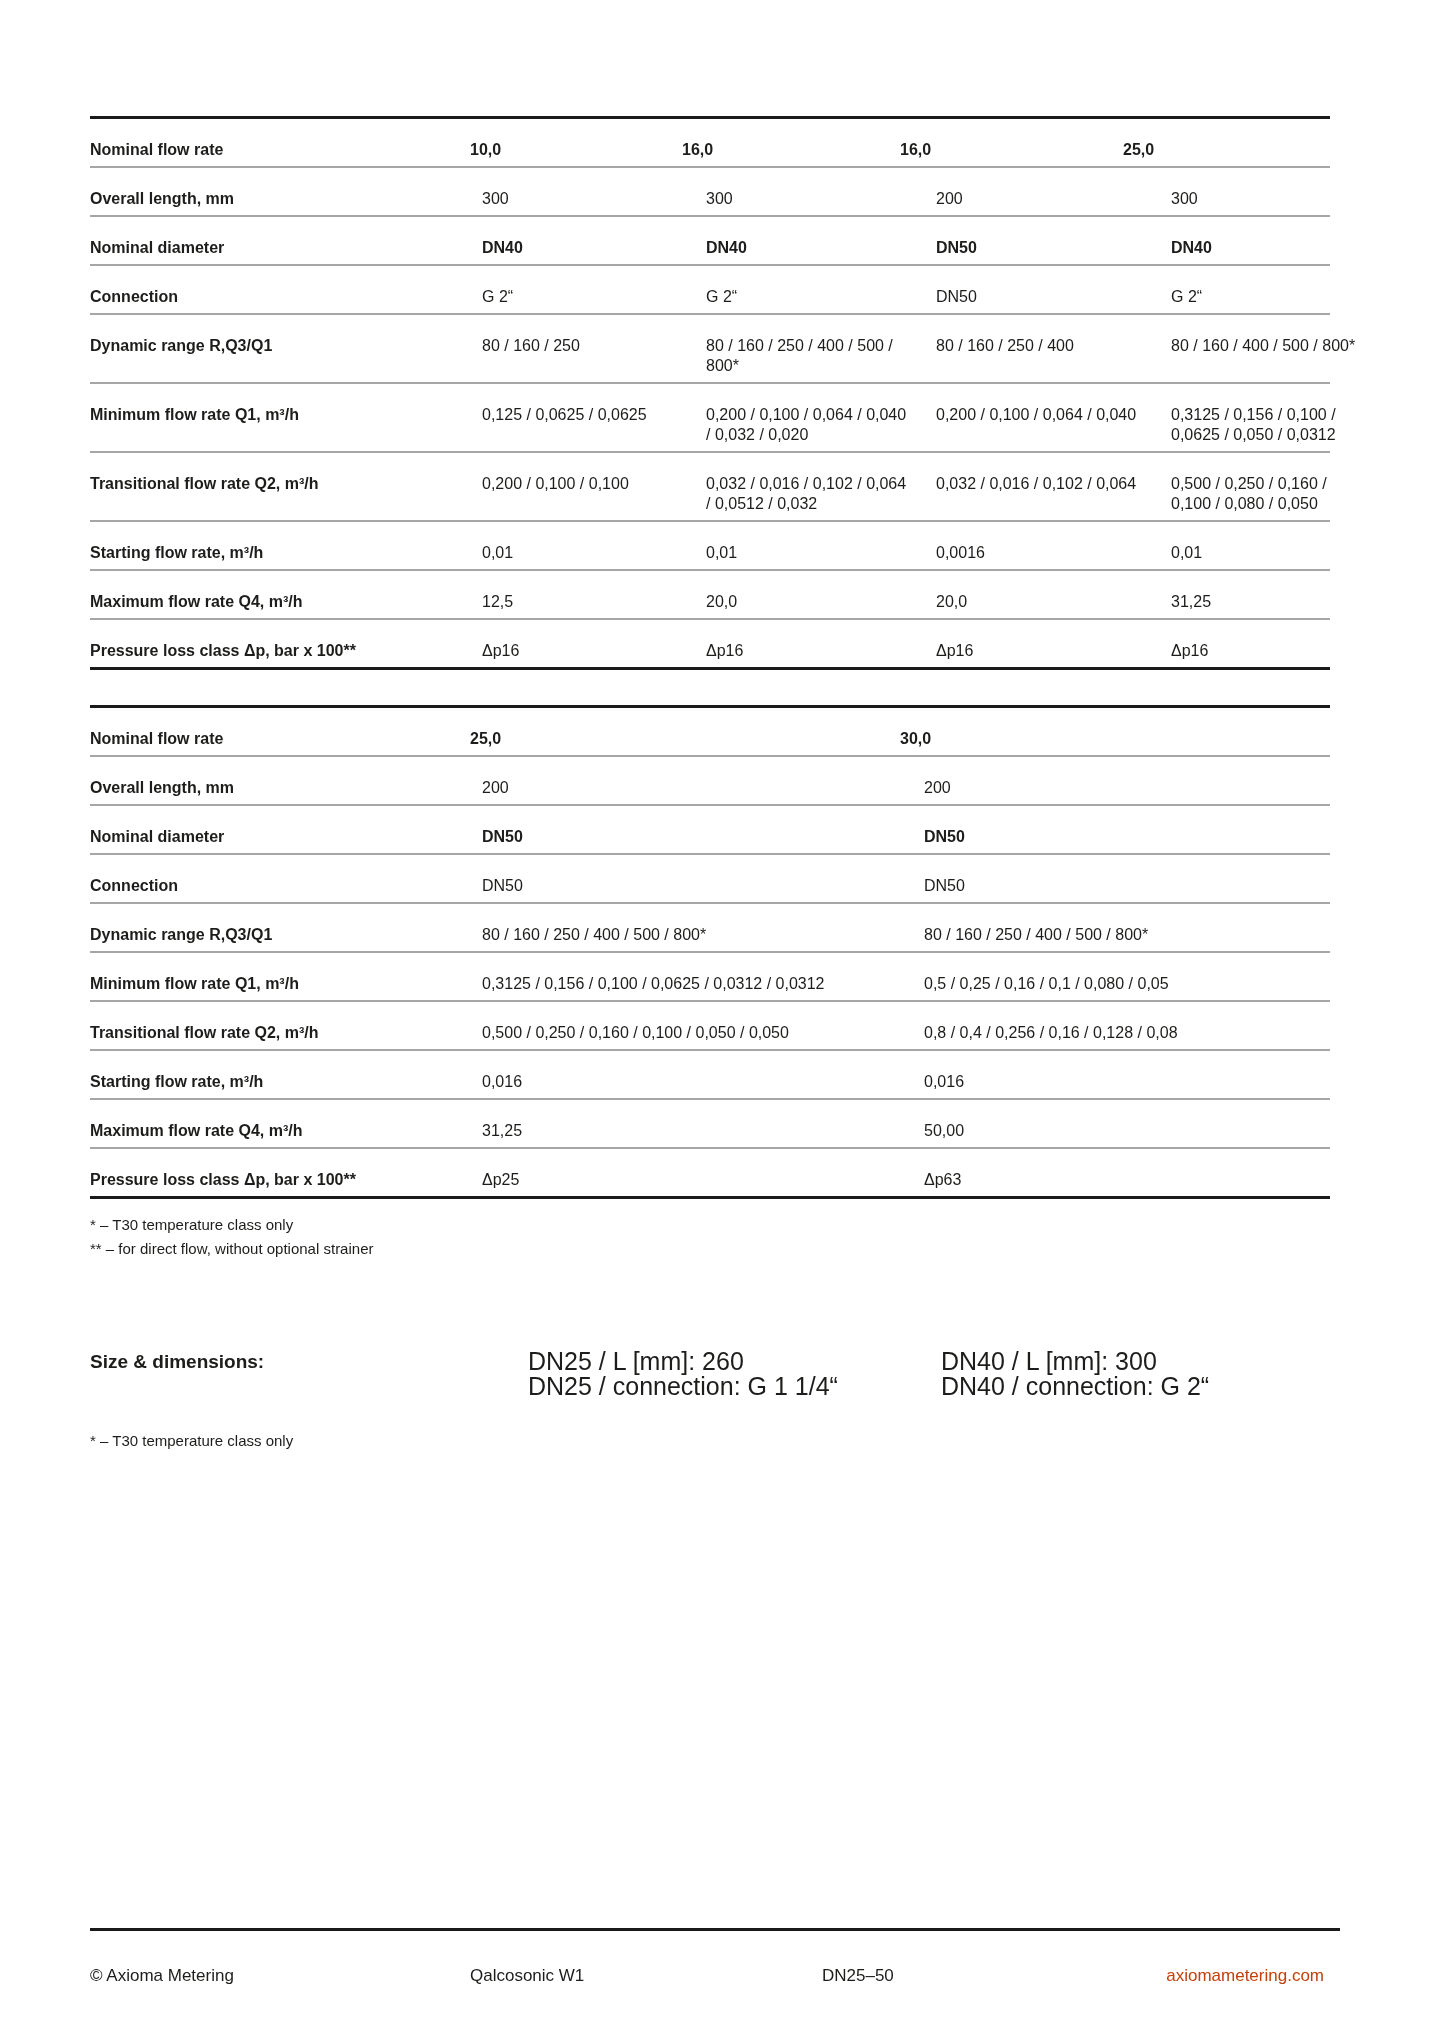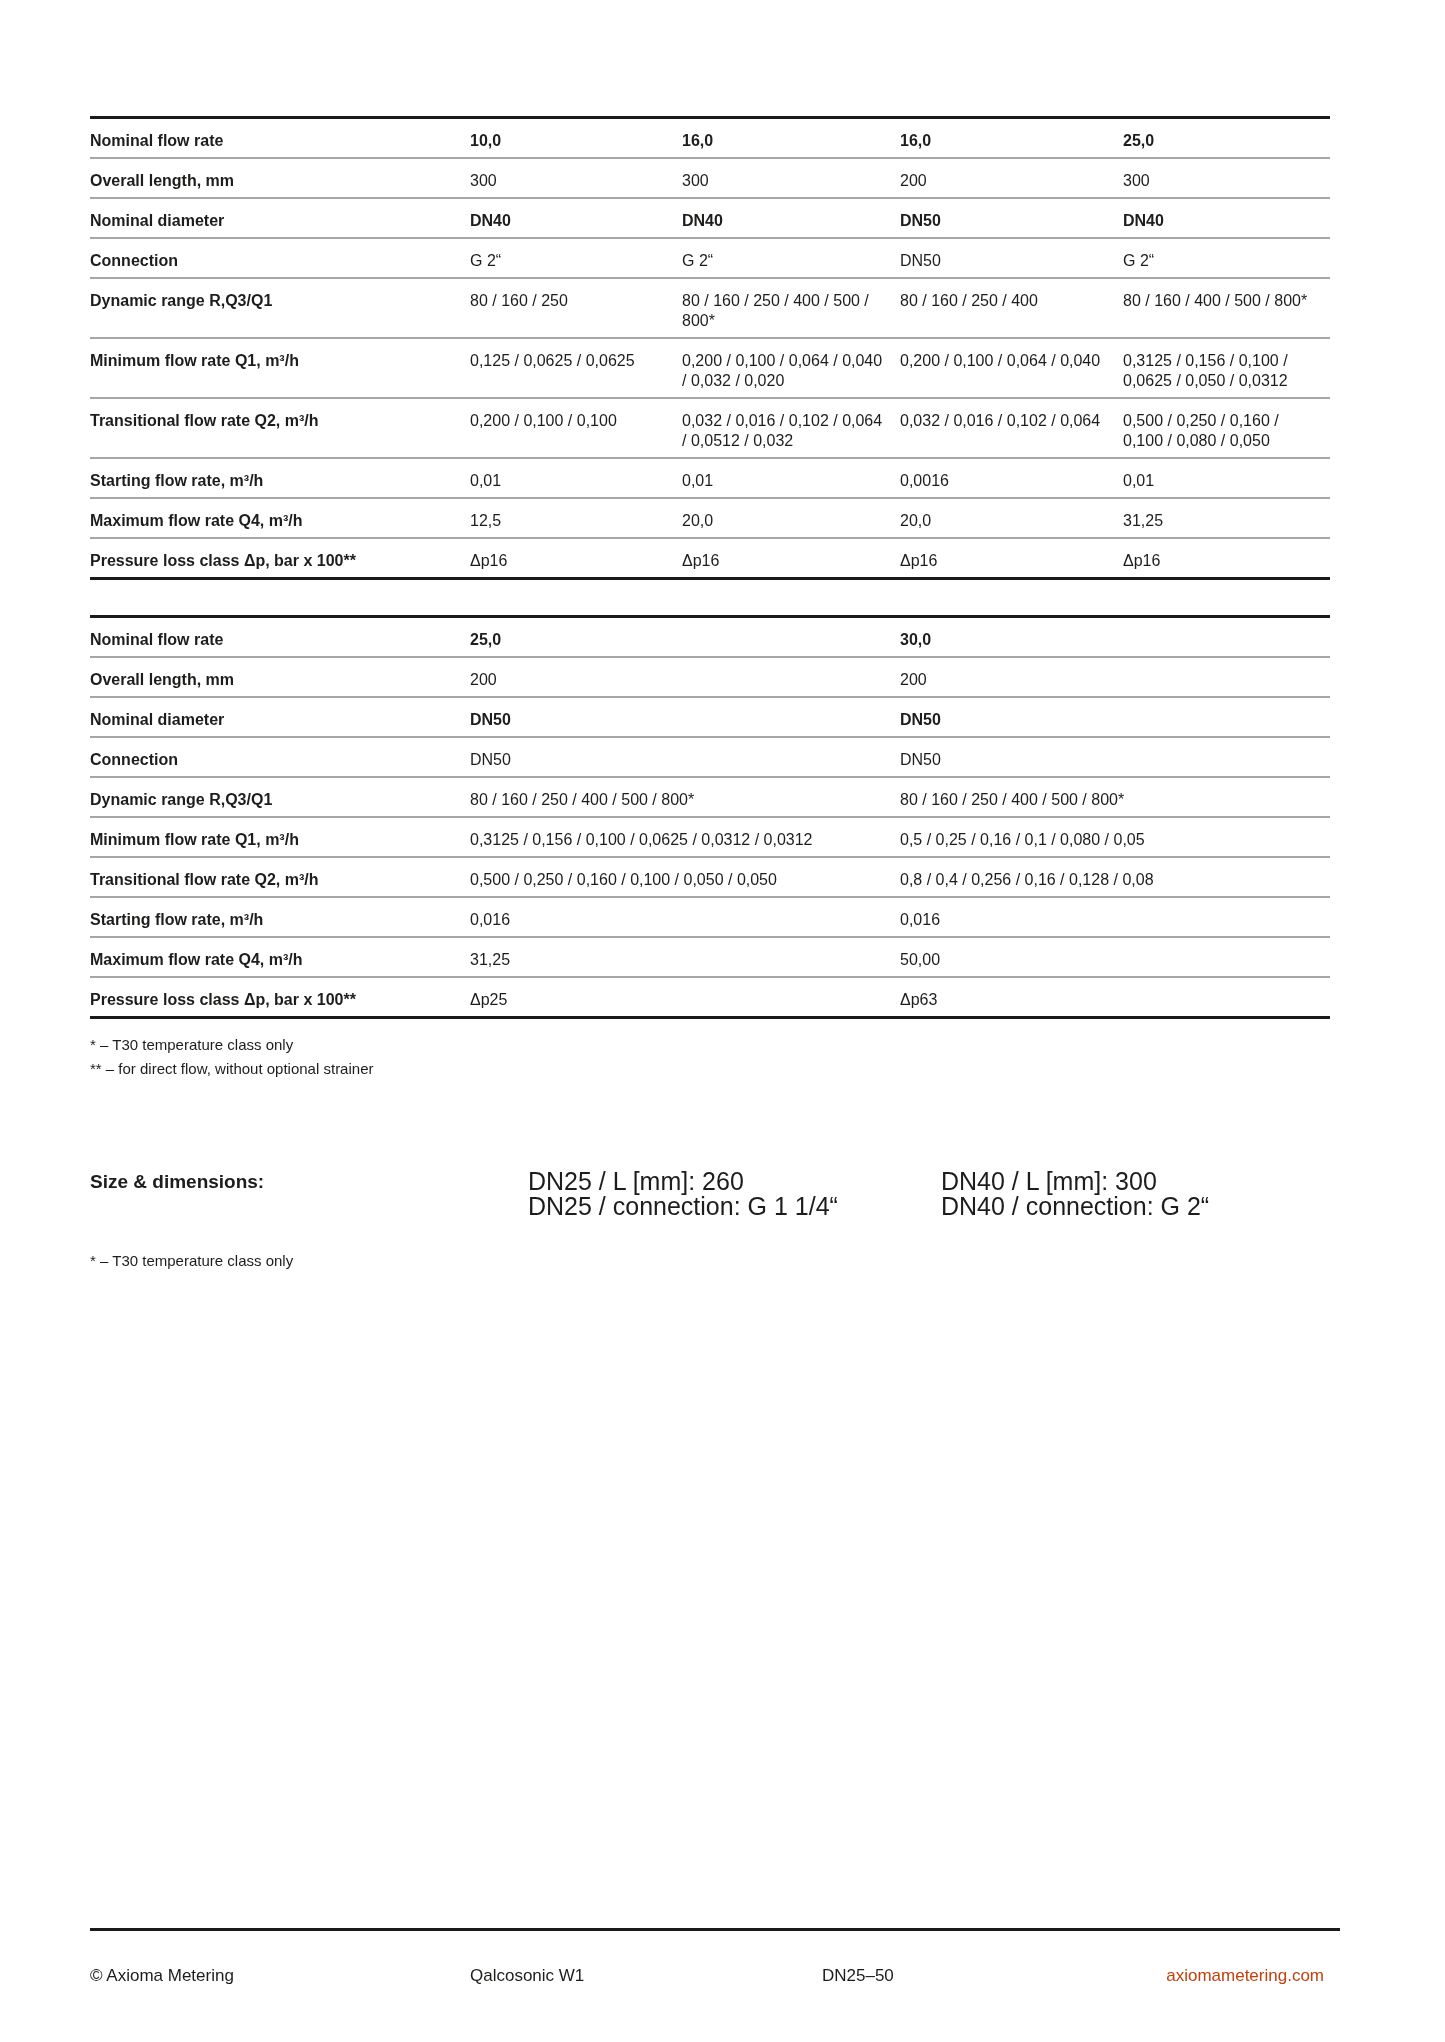--- a/index.html
+++ b/index.html
@@ -5,22 +5,22 @@
   html,body{margin:0;padding:0;}
   body{
     width:1445px;height:2042px;background:#ffffff;position:relative;
     font-family:"Liberation Sans",sans-serif;color:#1d1d1b;
     -webkit-font-smoothing:antialiased;
   }
   .content{position:absolute;left:90px;top:116px;width:1240px;}
 
   
   .spec-table{width:100%;border-top:3px solid #1a1a1a;border-bottom:3px solid #1a1a1a;}
-  .spec-table .row{display:grid;padding:12px 0 6px;align-items:start;}
-  .spec-table .row + .row{border-top:2px solid #a6a6a6;}
+  .spec-table .row{display:grid;padding:21px 0 6px;align-items:start;}
+  .spec-table .row + .row{border-top:2px solid #a6a6a6;gap:12px;}
   .t1 .row{grid-template-columns:380px 212px 218px 223px 207px;}
   .t2 .row{grid-template-columns:380px 430px 430px;}
   .t2{margin-top:35px;}
   .cell{font-size:16px;line-height:20px;padding-right:16px;}
   .t1 .cell:last-child{padding-right:18px;}
   .row .label{font-weight:700;}
   .row.bv .val{font-weight:700;}
 
   
   .footnotes{margin-top:14px;}

